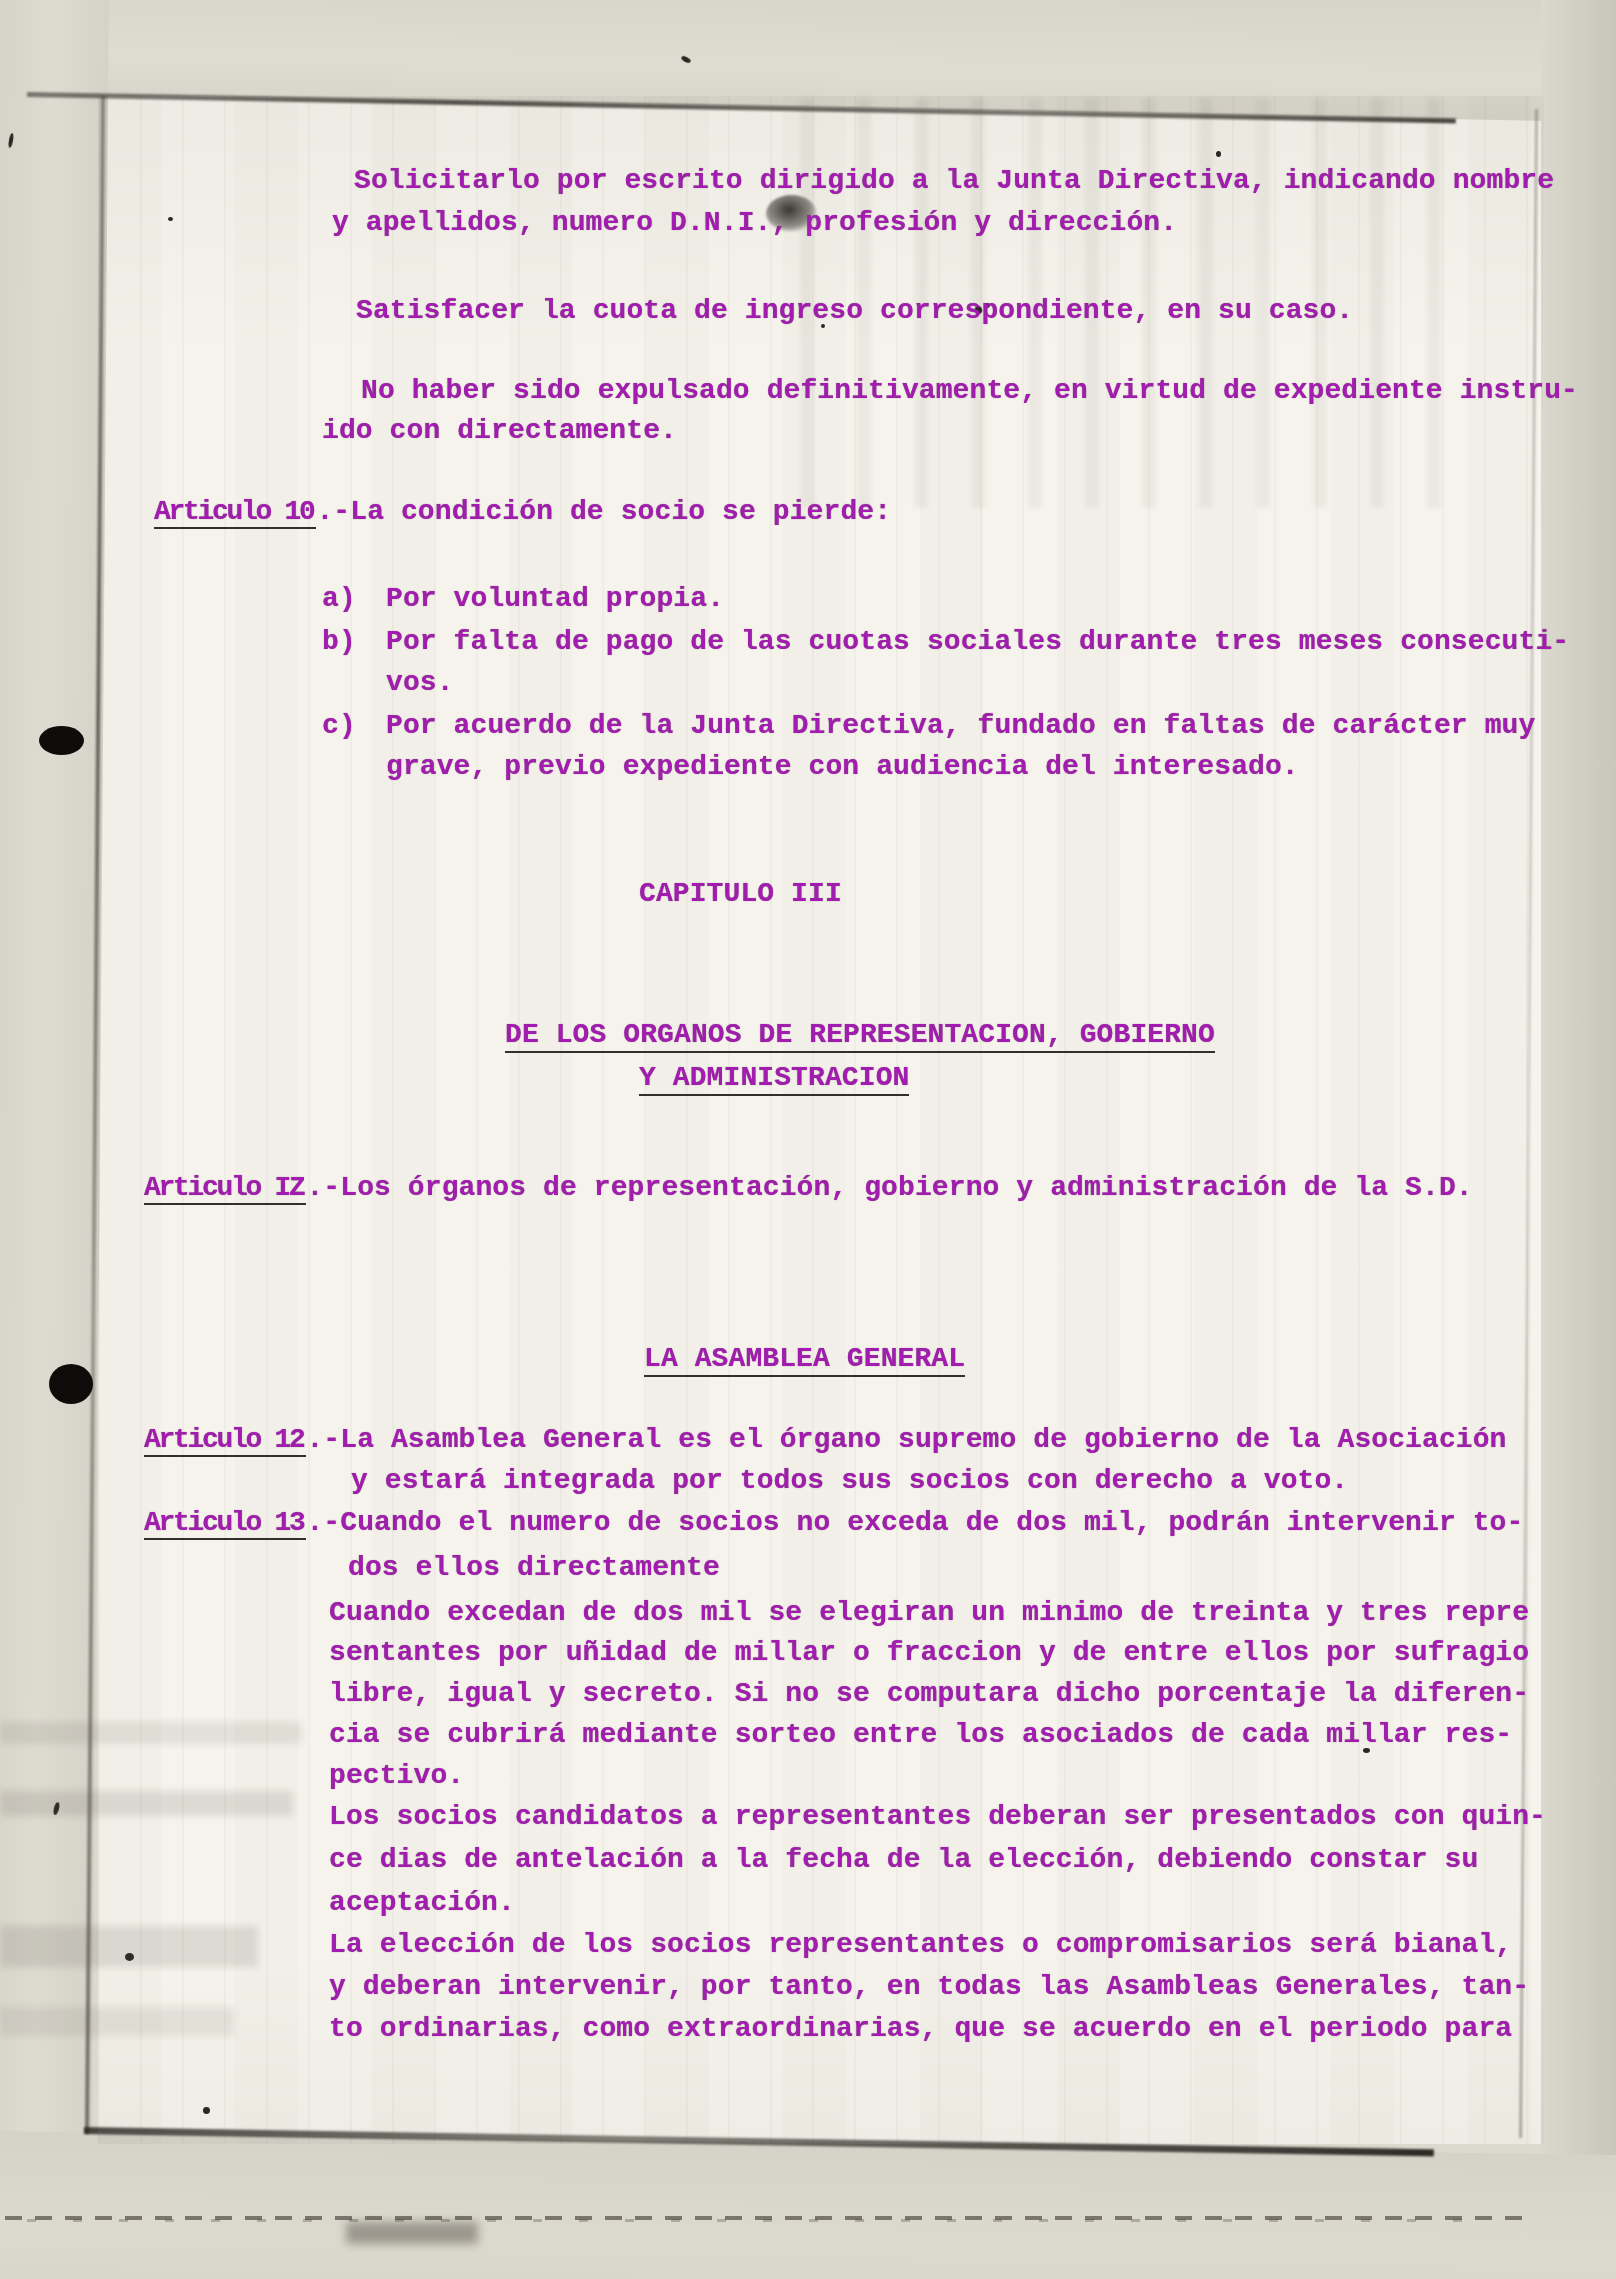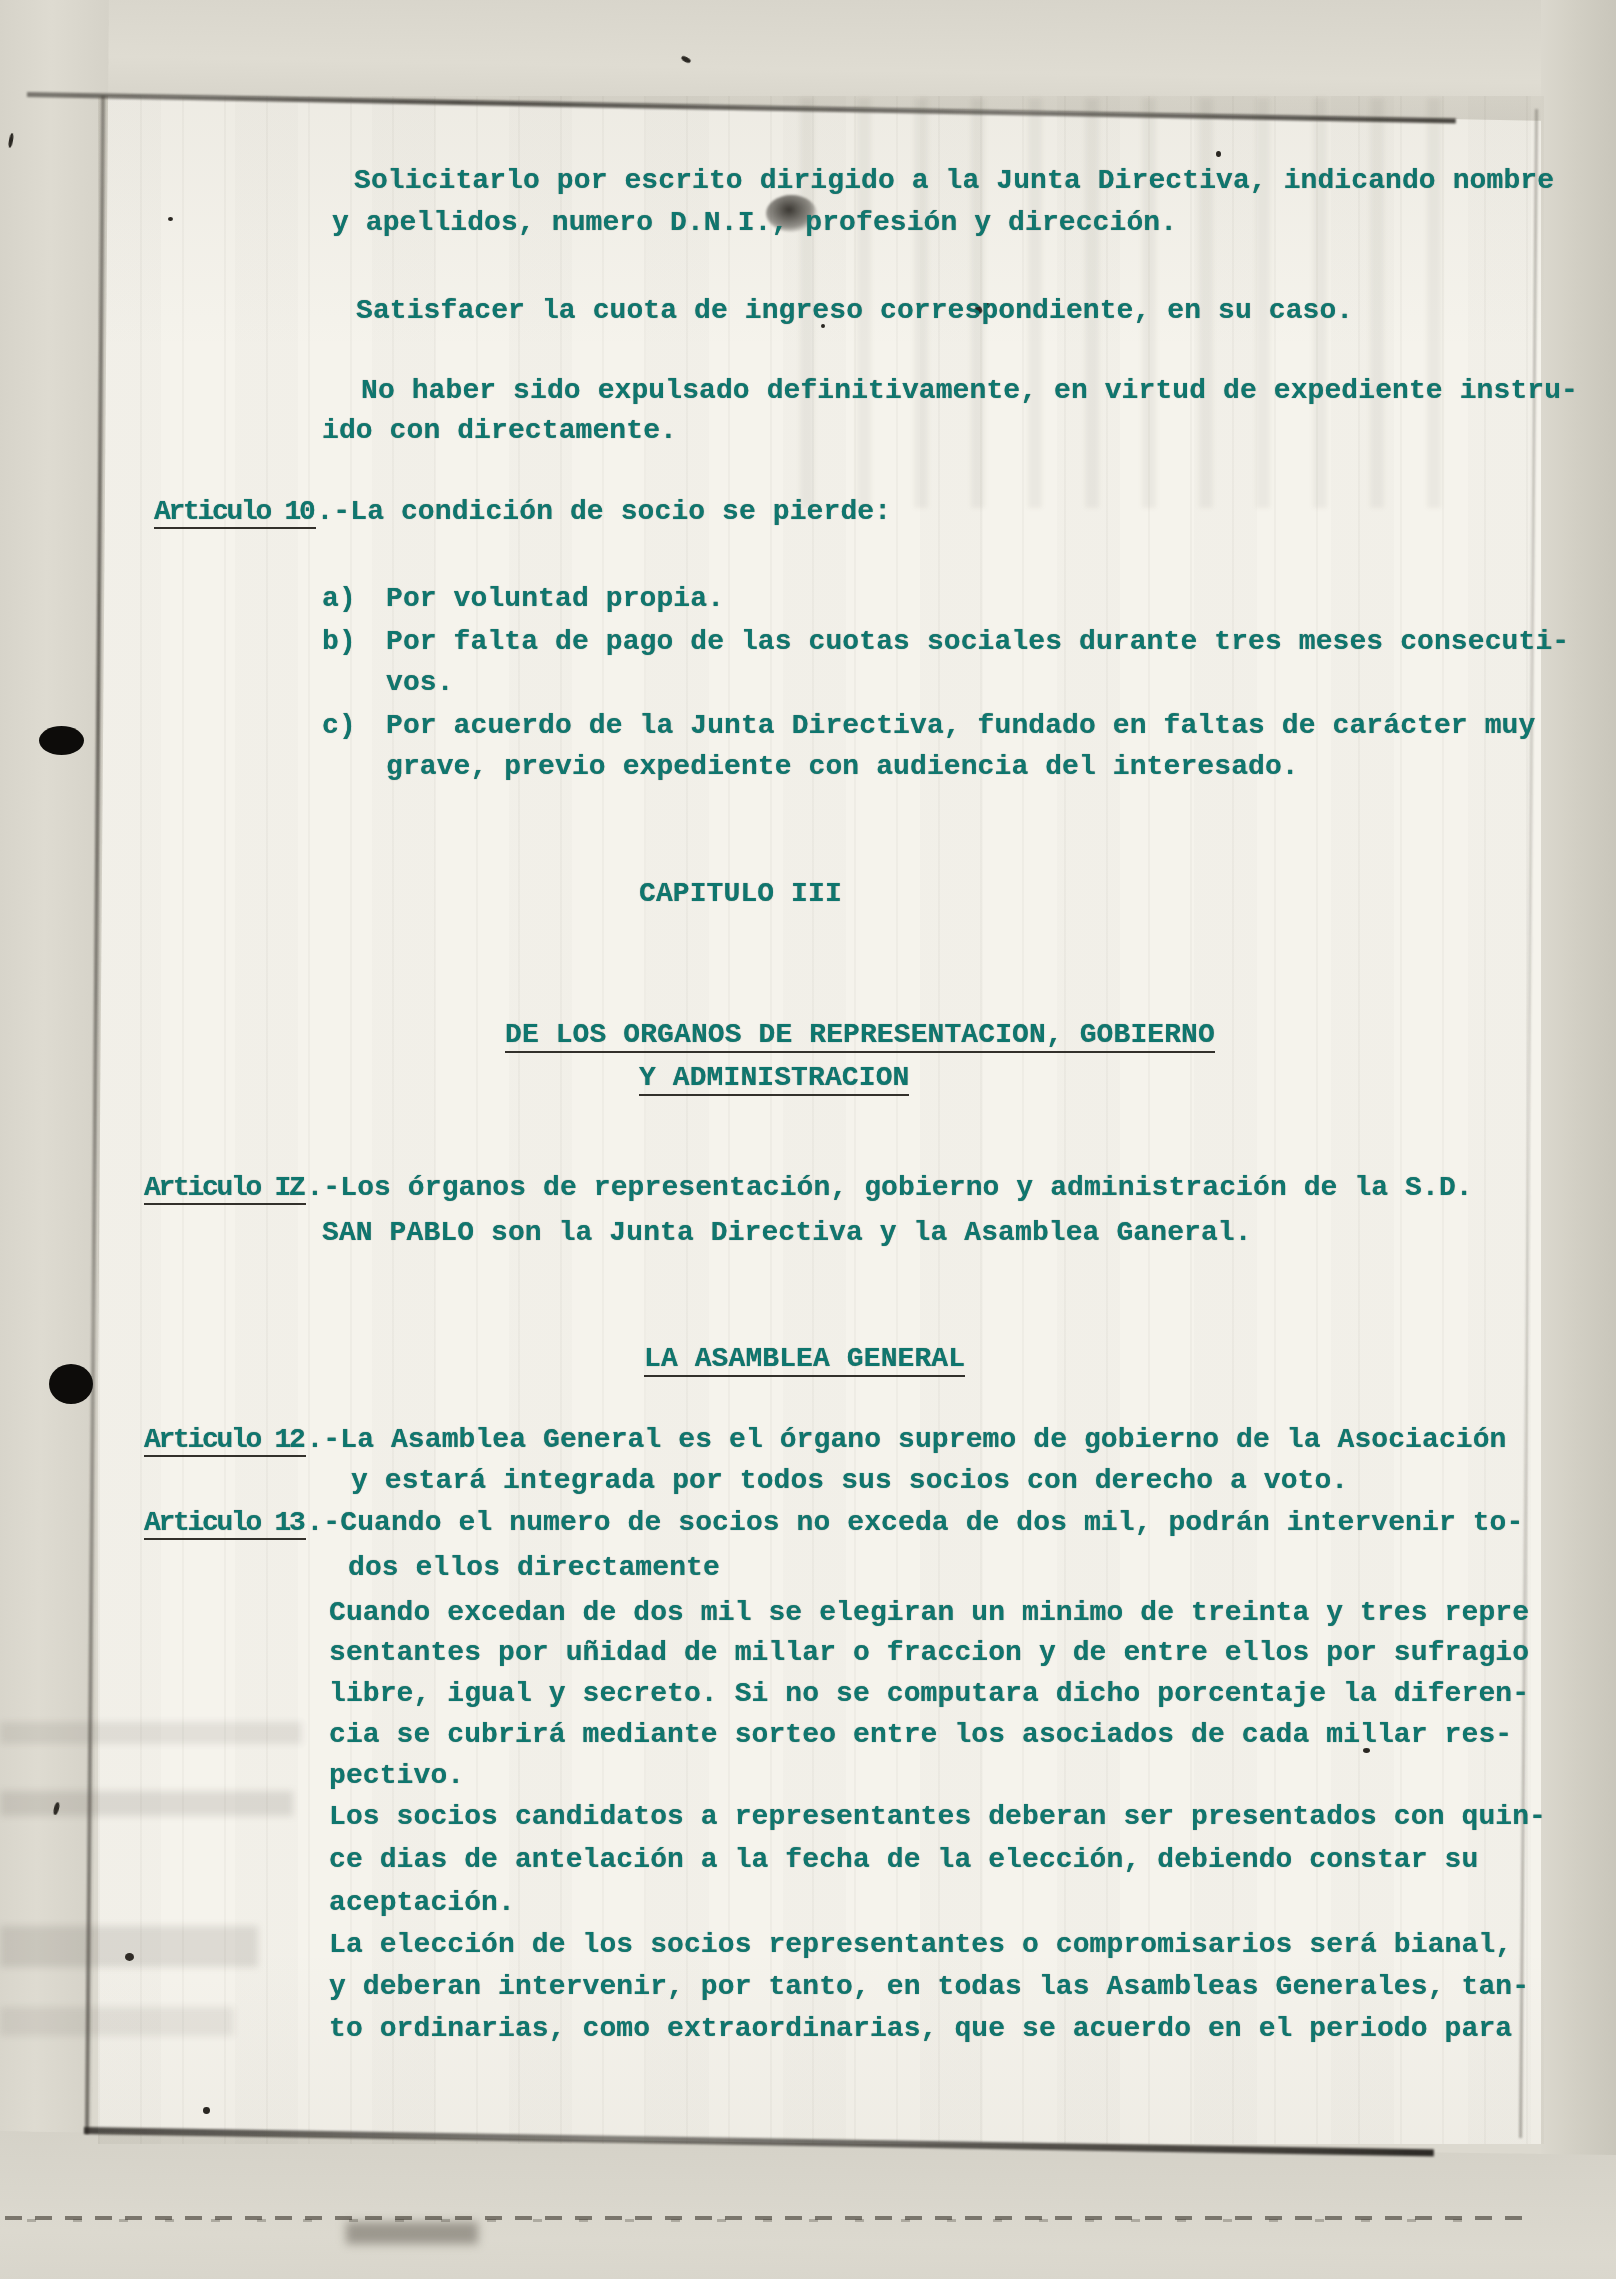--- a/index.html
+++ b/index.html
@@ -63,21 +63,21 @@
   .smudge{position:absolute;pointer-events:none;filter:blur(3.9px);background:rgba(80,74,62,.14);}
   #dash-line{position:absolute;left:4.9px;top:2216px;width:1517px;height:3.9px;filter:blur(0.4px);
     background:repeating-linear-gradient(90deg,rgba(58,53,44,.6) 0 16.6px,rgba(58,53,44,0) 16.6px 30px);}
   #dash-line2{position:absolute;left:27px;top:2219px;width:1463px;height:2.9px;opacity:.4;filter:blur(0.6px);
     background:repeating-linear-gradient(90deg,rgba(58,53,44,.7) 0 8.8px,rgba(58,53,44,0) 8.8px 46px);}
   #dash-smudge{position:absolute;left:346px;top:2222px;width:132px;height:21.5px;filter:blur(4.9px);
     background:rgba(60,55,46,.4);}
   
   .ln{position:absolute;white-space:pre;
     font:700 28px/33px "Liberation Mono","DejaVu Sans Mono",monospace;
-    color:#0f766e;letter-spacing:0.1px;
+    color:#a21caf;letter-spacing:0.1px;
     text-shadow:0 0 1px rgba(45,40,33,.6);}
   .lbl{border-bottom:2.9px solid rgba(34,31,26,.92);letter-spacing:-2.3px;padding-right:2.9px;margin-top:22px;}
   .u{border-bottom:2.9px solid rgba(34,31,26,.92);padding-bottom:1px;}
 </style>
 </head>
 <body>
 
 <div id="canvas">
 
   <div id="page"></div>
@@ -137,21 +137,20 @@
   <div class="ln" style="left:322px;top:709px;">c)</div>
   <div class="ln" style="left:386px;top:709px;">Por acuerdo de la Junta Directiva, fundado en faltas de carácter muy</div>
   <div class="ln" style="left:386px;top:750px;">grave, previo expediente con audiencia del interesado.</div>
 
   <div class="ln" style="left:639px;top:877px;">CAPITULO III</div>
 
   <div class="ln" style="left:505px;top:1018px;"><span class="u">DE LOS ORGANOS DE REPRESENTACION, GOBIERNO</span></div>
   <div class="ln" style="left:639px;top:1061px;"><span class="u">Y ADMINISTRACION</span></div>
 
   <div class="ln" style="left:144px;top:1171px;"><span class="lbl">Articulo IZ</span><span>.-Los órganos de representación, gobierno y administración de la S.D.</span></div>
-  <div class="ln" style="left:322px;top:1216px;">SAN PABLO son la Junta Directiva y la Asamblea Ganeral.</div>
 
   <div class="ln" style="left:644px;top:1342px;"><span class="u">LA ASAMBLEA GENERAL</span></div>
 
   <div class="ln" style="left:144px;top:1423px;"><span class="lbl">Articulo 12</span><span>.-La Asamblea General es el órgano supremo de gobierno de la Asociación</span></div>
   <div class="ln" style="left:351px;top:1464px;">y estará integrada por todos sus socios con derecho a voto.</div>
 
   <div class="ln" style="left:144px;top:1506px;"><span class="lbl">Articulo 13</span><span>.-Cuando el numero de socios no exceda de dos mil, podrán intervenir to-</span></div>
   <div class="ln" style="left:348px;top:1551px;">dos ellos directamente</div>
   <div class="ln" style="left:329px;top:1596px;">Cuando excedan de dos mil se elegiran un minimo de treinta y tres repre</div>
   <div class="ln" style="left:329px;top:1636px;">sentantes por uñidad de millar o fraccion y de entre ellos por sufragio</div>

